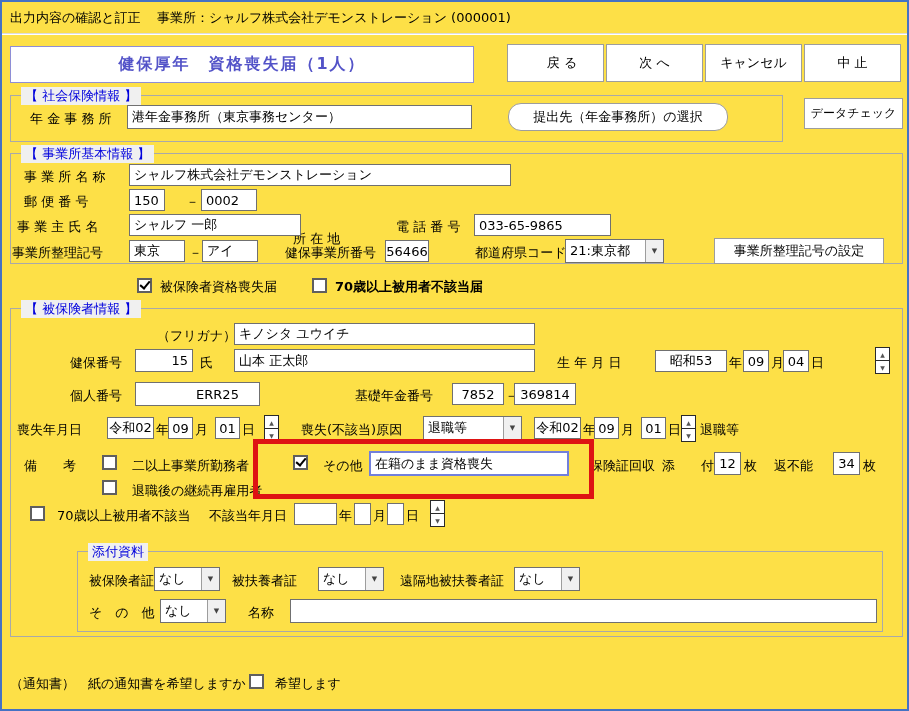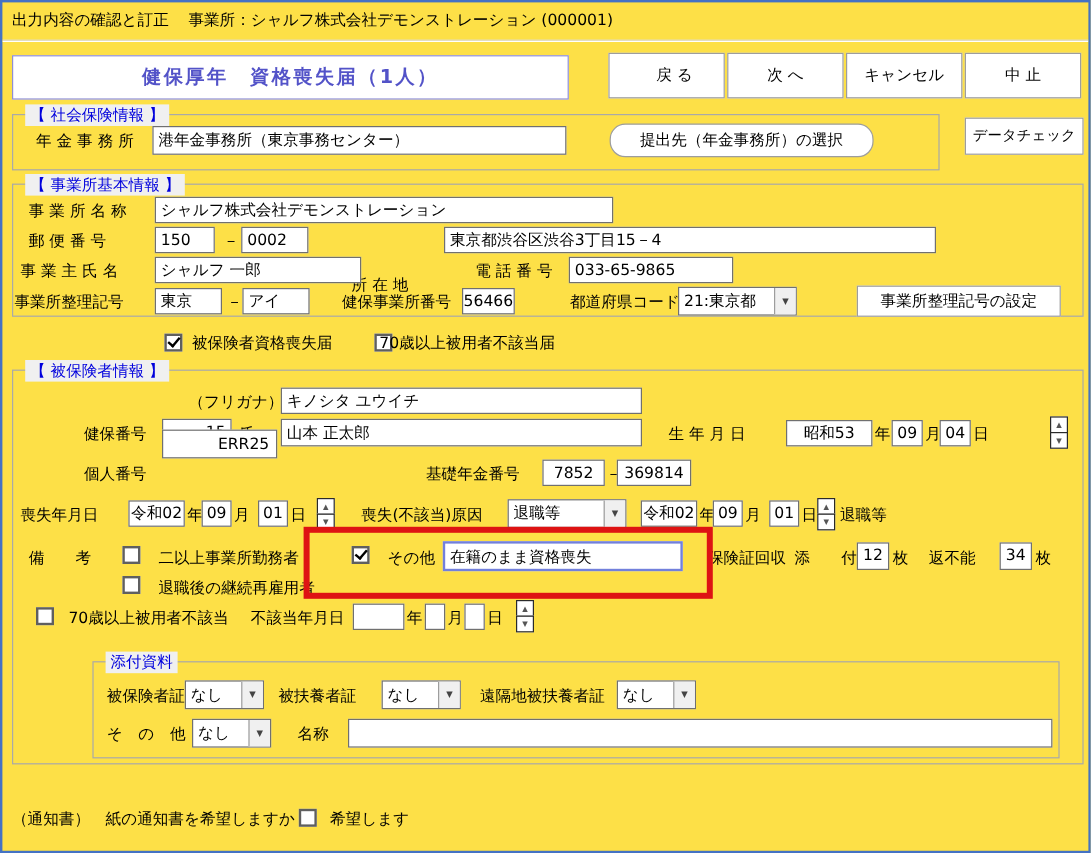--- a/index.html
+++ b/index.html
@@ -57,25 +57,24 @@
   <div class="inp" style="left:125px;top:103px;width:345px;height:24px;">港年金事務所（東京事務センター）</div>
   <div class="btn" style="left:506px;top:101px;width:220px;height:28px;border-radius:13px;">提出先（年金事務所）の選択</div>
 
   <div class="grp" style="left:8px;top:151px;width:893px;height:111px;">
     <span class="gt">【 事業所基本情報 】</span>
   </div>
   <div class="lbl" style="left:22px;top:167px;">事 業 所 名 称</div>
   <div class="inp" style="left:127px;top:162px;width:382px;">シャルフ株式会社デモンストレーション</div>
 
   <div class="lbl" style="left:22px;top:192px;">郵 便 番 号</div>
-  <div class="inp" style="left:127px;top:187px;width:50px;">150</div>
+  <div class="inp" style="left:127px;top:187px;width:36px;">150</div>
   <div class="lbl" style="left:184px;top:192px;">－</div>
   <div class="inp" style="left:199px;top:187px;width:56px;">0002</div>
   <div class="lbl" style="left:291px;top:192px;margin-top:37px;">所 在 地</div>
-  <div class="inp" style="left:368px;top:187px;width:410px;">東京都渋谷区渋谷3丁目15－4</div>
 
   <div class="lbl" style="left:15px;top:217px;">事 業 主 氏 名</div>
   <div class="inp" style="left:127px;top:212px;width:172px;">シャルフ 一郎</div>
   <div class="lbl" style="left:394px;top:217px;">電 話 番 号</div>
   <div class="inp" style="left:472px;top:212px;width:137px;">033-65-9865</div>
 
   <div class="lbl" style="left:10px;top:243px;">事業所整理記号</div>
   <div class="inp" style="left:127px;top:238px;width:56px;">東京</div>
   <div class="lbl" style="left:187px;top:243px;">－</div>
   <div class="inp" style="left:200px;top:238px;width:56px;">アイ</div>
@@ -84,21 +83,21 @@
   <div class="lbl" style="left:473px;top:243px;">都道府県コード</div>
   <span class="dd" style="left:563px;top:237px;width:99px;">
     <span class="dd-t">21:東京都</span>
     <span class="dd-a">▼</span>
   </span>
   <div class="btn" style="left:712px;top:236px;width:170px;height:26px;">事業所整理記号の設定</div>
 
   <span class="cb on" style="left:135px;top:276px;"></span>
   <div class="lbl" style="left:158px;top:277px;">被保険者資格喪失届</div>
   <span class="cb" style="left:310px;top:276px;"></span>
-  <div class="lbl" style="left:314px;top:277px;">70歳以上被用者不該当届</div>
+  <div class="lbl" style="left:333px;top:277px;font-weight:bold;">70歳以上被用者不該当届</div>
 
   <div class="grp" style="left:8px;top:306px;width:893px;height:329px;">
     <span class="gt">【 被保険者情報 】</span>
   </div>
 
   <div class="lbl" style="left:155px;top:326px;">（フリガナ）</div>
   <div class="inp" style="left:232px;top:321px;width:301px;">キノシタ ユウイチ</div>
 
   <div class="lbl" style="left:68px;top:353px;">健保番号</div>
   <div class="inp r" style="left:133px;top:347px;width:58px;height:23px;">15</div>
@@ -111,21 +110,21 @@
   <div class="inp c" style="left:741px;top:348px;width:26px;">09</div>
   <div class="lbl" style="left:769px;top:353px;">月</div>
   <div class="inp c" style="left:781px;top:348px;width:26px;">04</div>
   <div class="lbl" style="left:809px;top:353px;">日</div>
   <span class="spin" style="left:873px;top:345px;">
     <i>▲</i>
       <i>▼</i>
   </span>
 
   <div class="lbl" style="left:68px;top:386px;">個人番号</div>
-  <div class="inp c" style="left:133px;top:356px;width:96px;height:24px;padding-left:44px;">ERR25</div>
+  <div class="inp c" style="left:133px;top:380px;width:125px;height:24px;padding-left:44px;">ERR25</div>
   <div class="lbl" style="left:353px;top:386px;">基礎年金番号</div>
   <div class="inp c" style="left:450px;top:381px;width:52px;">7852</div>
   <div class="lbl" style="left:503px;top:386px;">－</div>
   <div class="inp c" style="left:512px;top:381px;width:62px;">369814</div>
 
   <div class="lbl" style="left:15px;top:420px;">喪失年月日</div>
   <div class="inp c" style="left:105px;top:415px;width:47px;">令和02</div>
   <div class="lbl" style="left:154px;top:420px;">年</div>
   <div class="inp c" style="left:166px;top:415px;width:25px;">09</div>
   <div class="lbl" style="left:193px;top:420px;">月</div>

